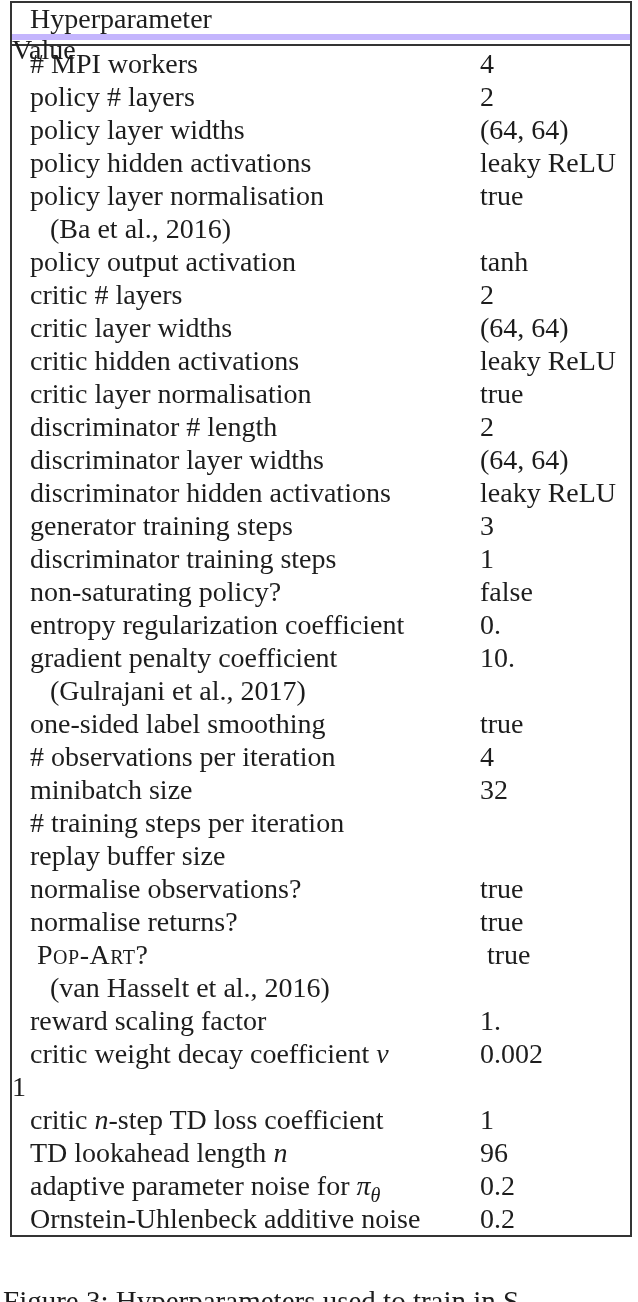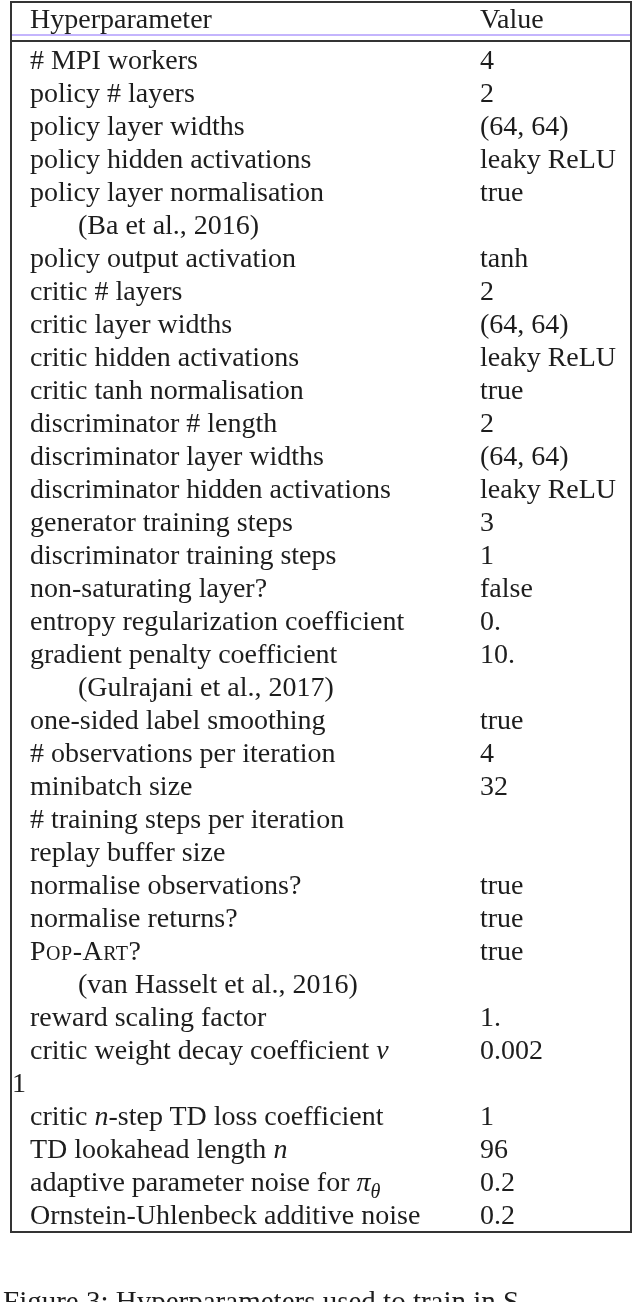--- a/index.html
+++ b/index.html
@@ -19,21 +19,22 @@
     width: 622px;
     box-sizing: border-box;
     border: 2px solid #343434;
     background: #ffffff;
   }
   .thead {
     display: flex;
     height: 31px;
     line-height: 31px;
     font-size: 28px;
-    border-bottom: 2px solid #c4b5fd;
+    border-bottom: 6px solid #c4b5fd;
+    flex-direction: column;
   }
   .rule-gap {
     height: 4px;
     border-bottom: 2px solid #343434;
   }
   .h-param {
     width: 468px;
     box-sizing: border-box;
     padding-left: 18px;
     white-space: nowrap;
@@ -46,23 +47,23 @@
     line-height: 33px;
     font-size: 28px;
   }
   .param {
     width: 468px;
     box-sizing: border-box;
     padding-left: 18px;
     white-space: nowrap;
     overflow: hidden;
   }
-  .row.indent .param { padding-left: 38px; margin-left: 28px; }
+  .row.indent .param { padding-left: 38px; }
   .value { flex: 1; white-space: nowrap; overflow: hidden; }
-  .sc { font-variant: small-caps; letter-spacing: 0.5px; }
+  .sc { font-variant: small-caps; letter-spacing: 0.5px; margin-left: 7px; }
   .param i, .value i { font-style: italic; }
   sub { font-size: 0.72em; line-height: 0; }
   .caption {
     position: absolute;
     left: 3px;
     top: 1287px;
     font-size: 29px;
     line-height: 29px;
     white-space: nowrap;
     color: #1d1d1d;
@@ -114,21 +115,21 @@
         </div>
         <div class="row">
           <span class="param">critic layer widths</span>
           <span class="value">(64, 64)</span>
         </div>
         <div class="row">
           <span class="param">critic hidden activations</span>
           <span class="value">leaky ReLU</span>
         </div>
         <div class="row">
-          <span class="param">critic tanh normalisation</span>
+          <span class="param">critic layer normalisation</span>
           <span class="value">true</span>
         </div>
         <div class="row">
           <span class="param">discriminator # length</span>
           <span class="value">2</span>
         </div>
         <div class="row">
           <span class="param">discriminator layer widths</span>
           <span class="value">(64, 64)</span>
         </div>
@@ -138,21 +139,21 @@
         </div>
         <div class="row">
           <span class="param">generator training steps</span>
           <span class="value">3</span>
         </div>
         <div class="row">
           <span class="param">discriminator training steps</span>
           <span class="value">1</span>
         </div>
         <div class="row">
-          <span class="param">non-saturating layer?</span>
+          <span class="param">non-saturating policy?</span>
           <span class="value">false</span>
         </div>
         <div class="row">
           <span class="param">entropy regularization coefficient</span>
           <span class="value">0.</span>
         </div>
         <div class="row">
           <span class="param">gradient penalty coefficient</span>
           <span class="value">10.</span>
         </div>

